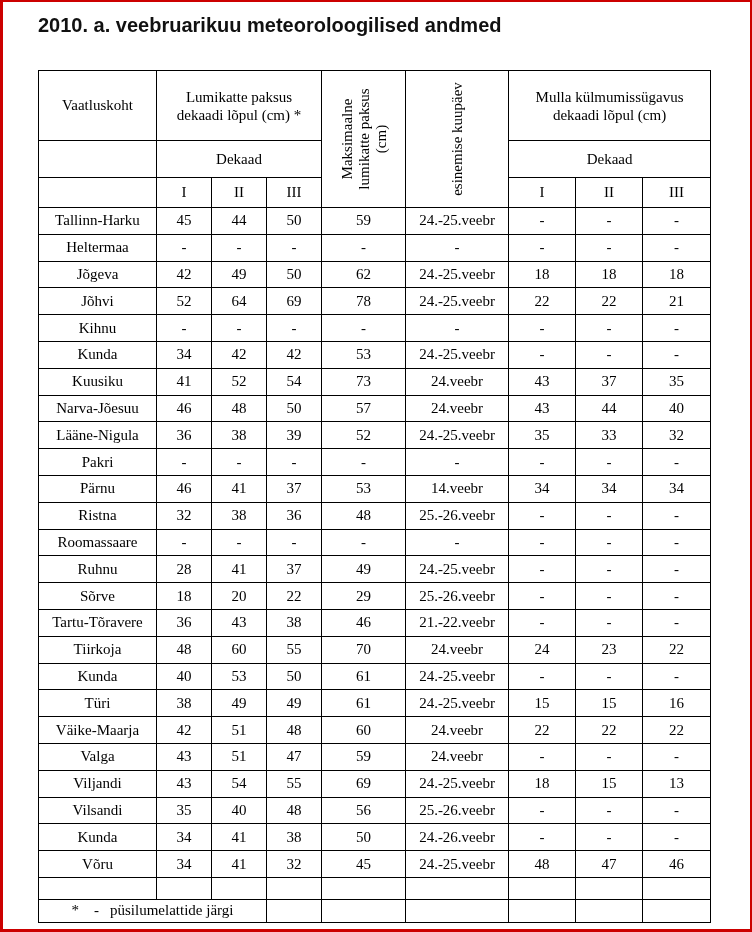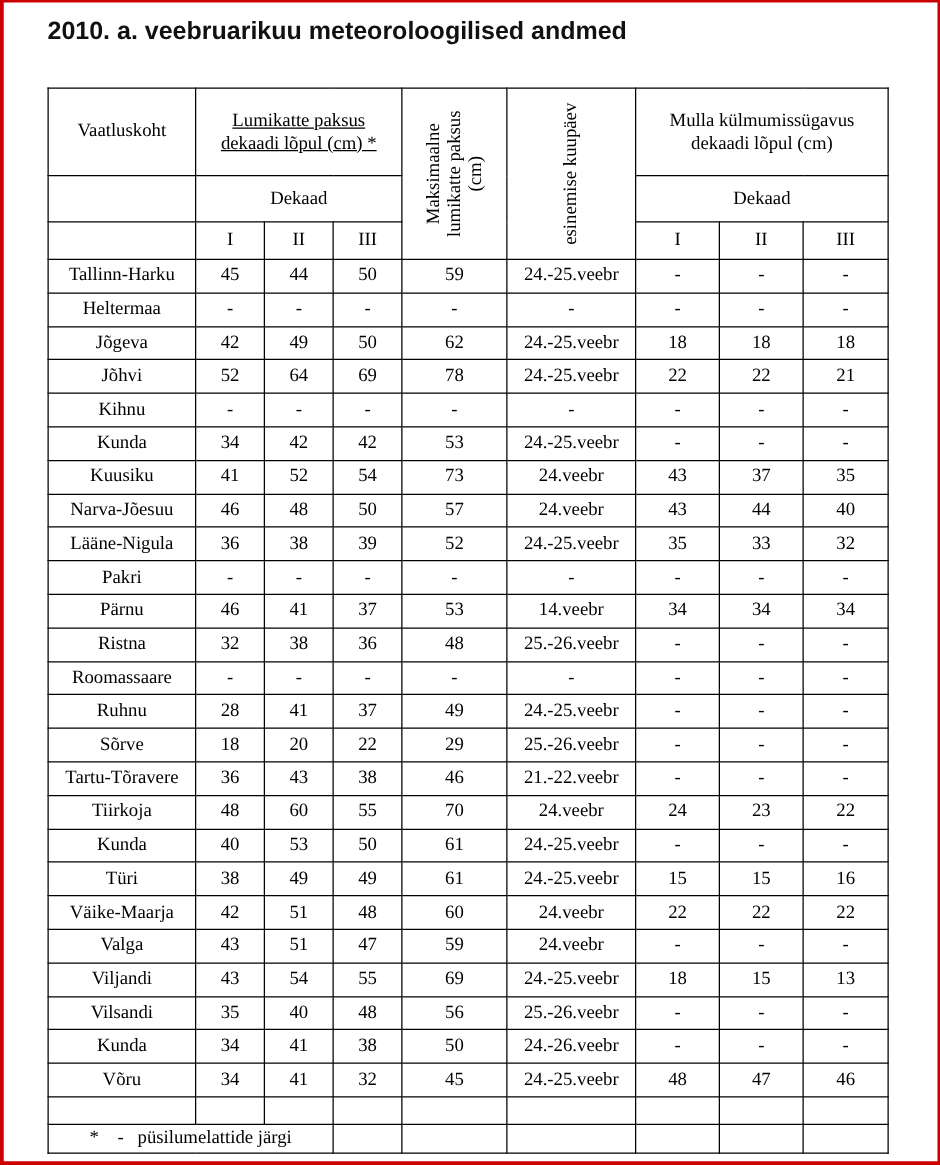--- a/index.html
+++ b/index.html
@@ -47,21 +47,21 @@
     vertical-align: bottom;
     text-align: left;
     padding: 0 0 4px 4px;
     margin-top: 36px;
   }
   td.name {
     text-align: left;
     padding-left: 4px;
   }
   .hdr-wrap { margin: 0 auto; line-height: 1.2; }
-  .w-snow { max-width: 145px; text-decoration: underline; }
+  .w-snow { max-width: 145px; }
   .w-frost { max-width: 190px; }
   td.vcell { position: relative; }
   .vtext {
     position: absolute;
     top: 50%; left: 50%;
     transform: translate(-50%, -50%) rotate(-90deg);
     text-align: center;
     line-height: 1.12;
   }
   .vtext.wrap { width: 122px; }

